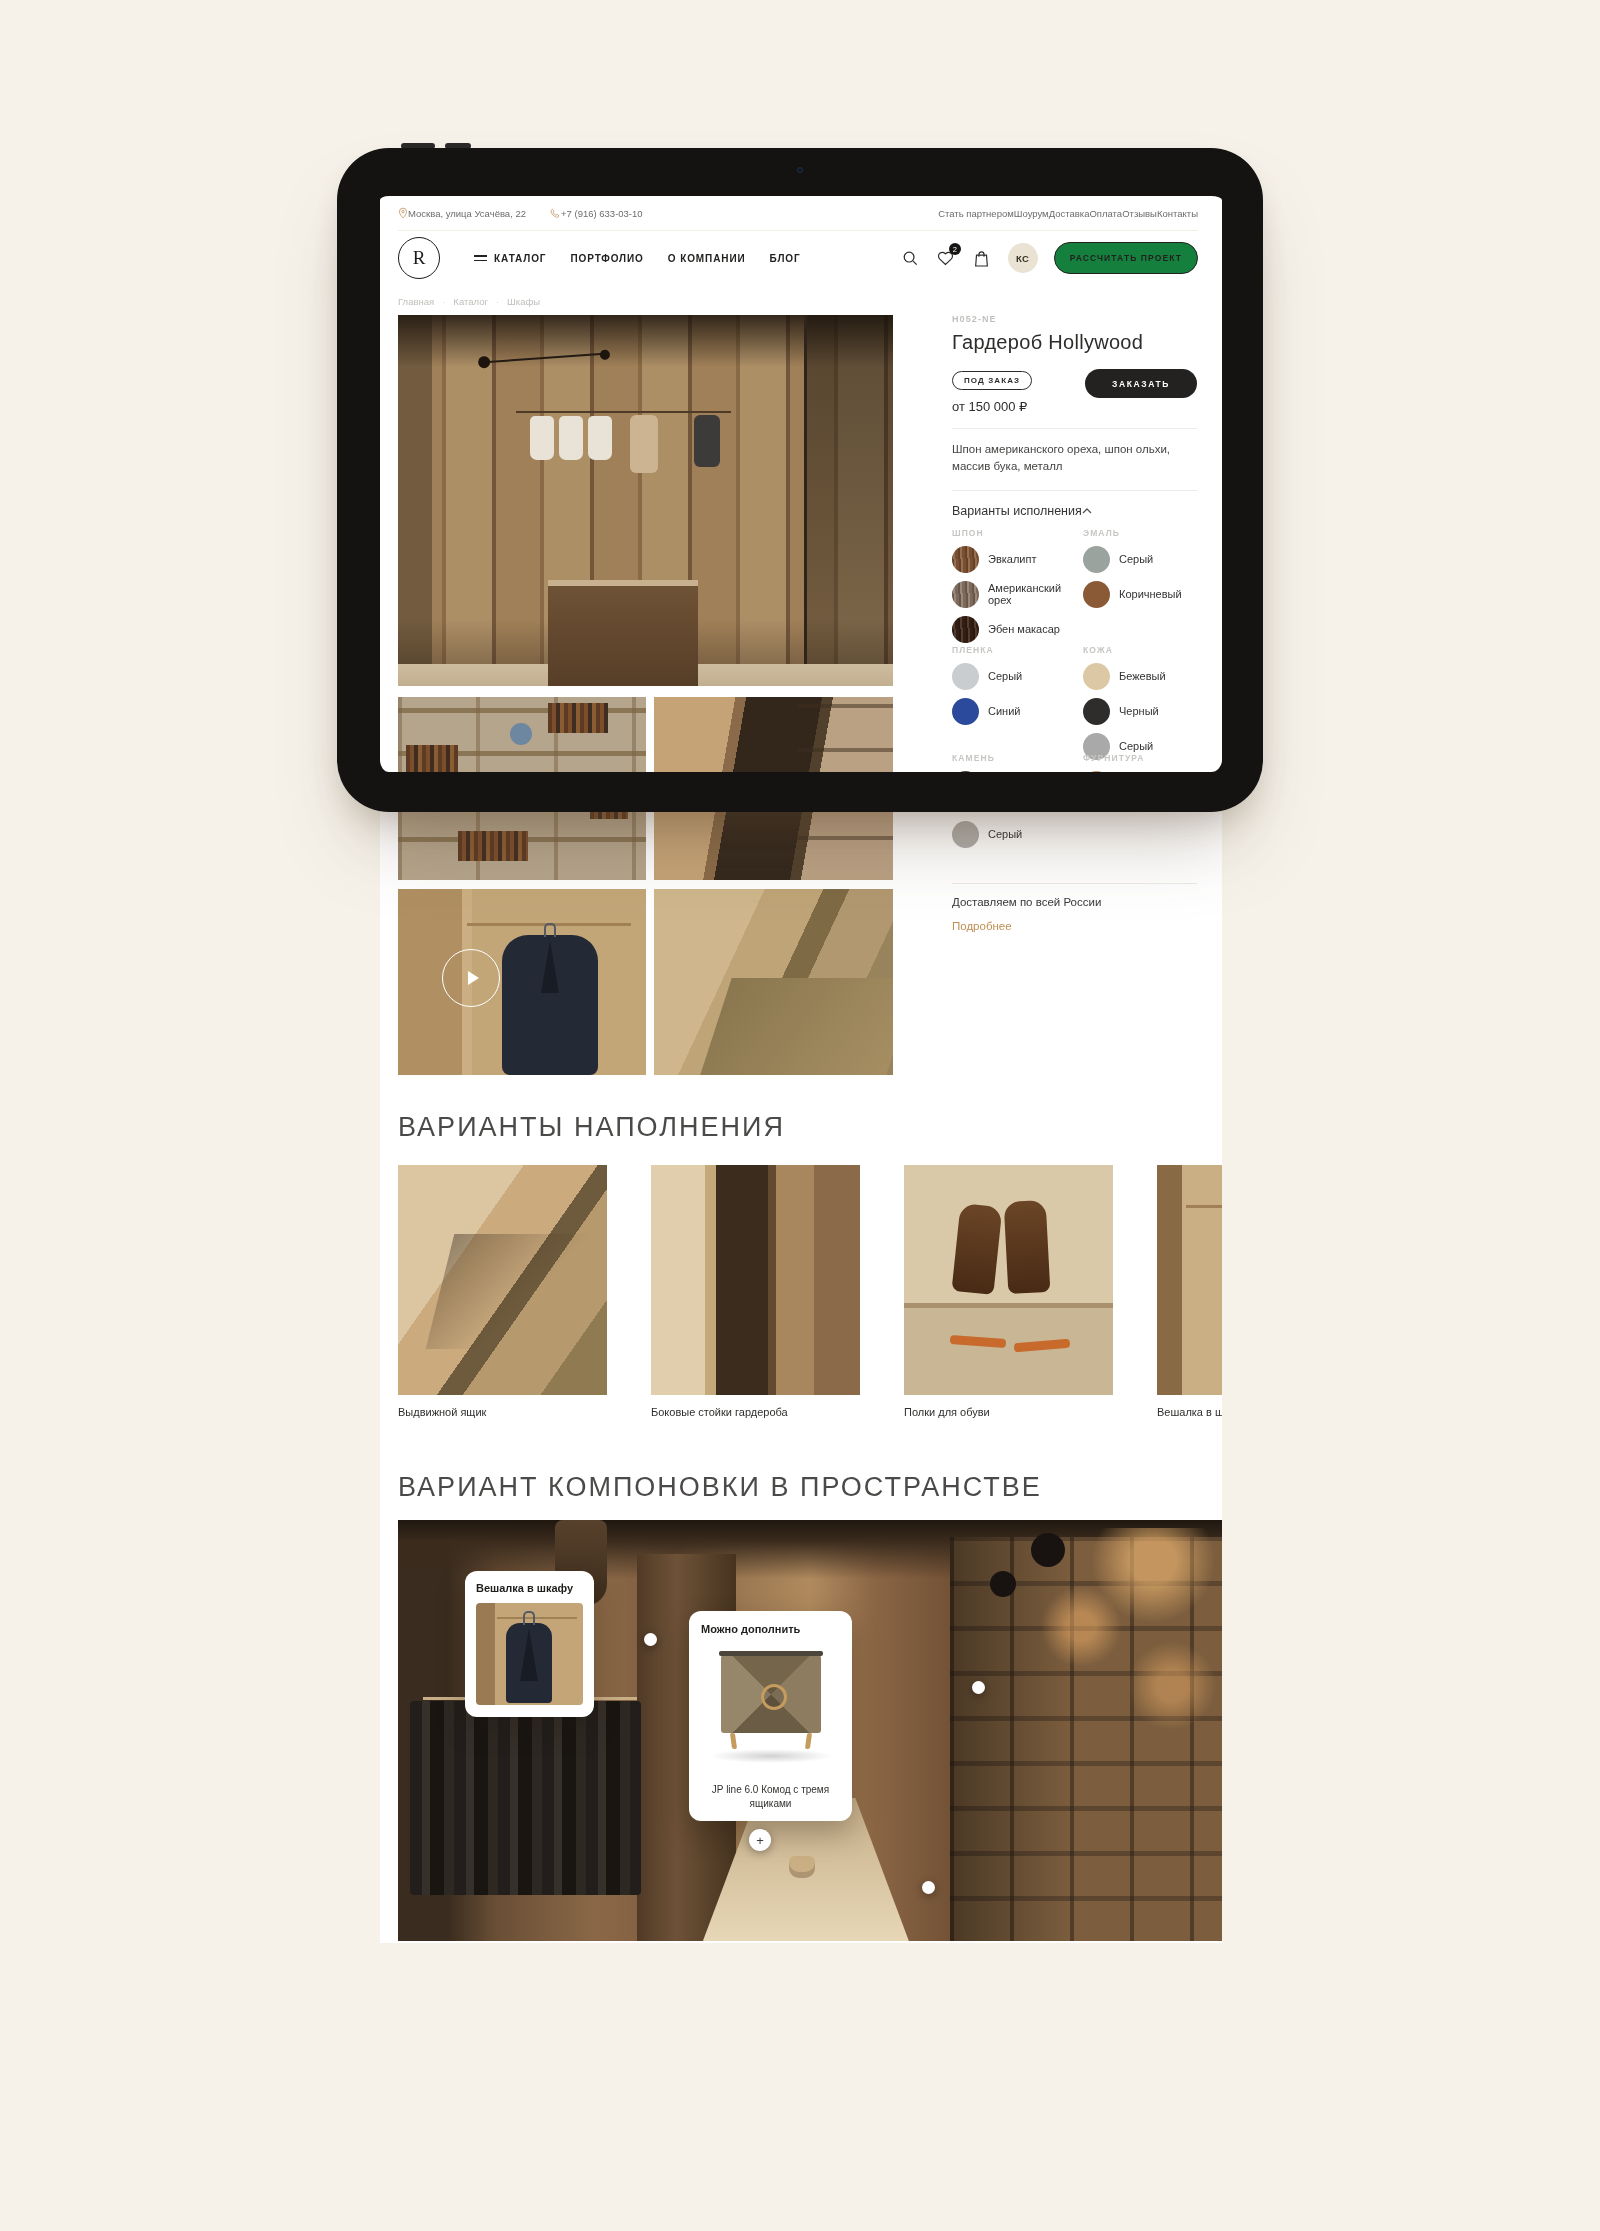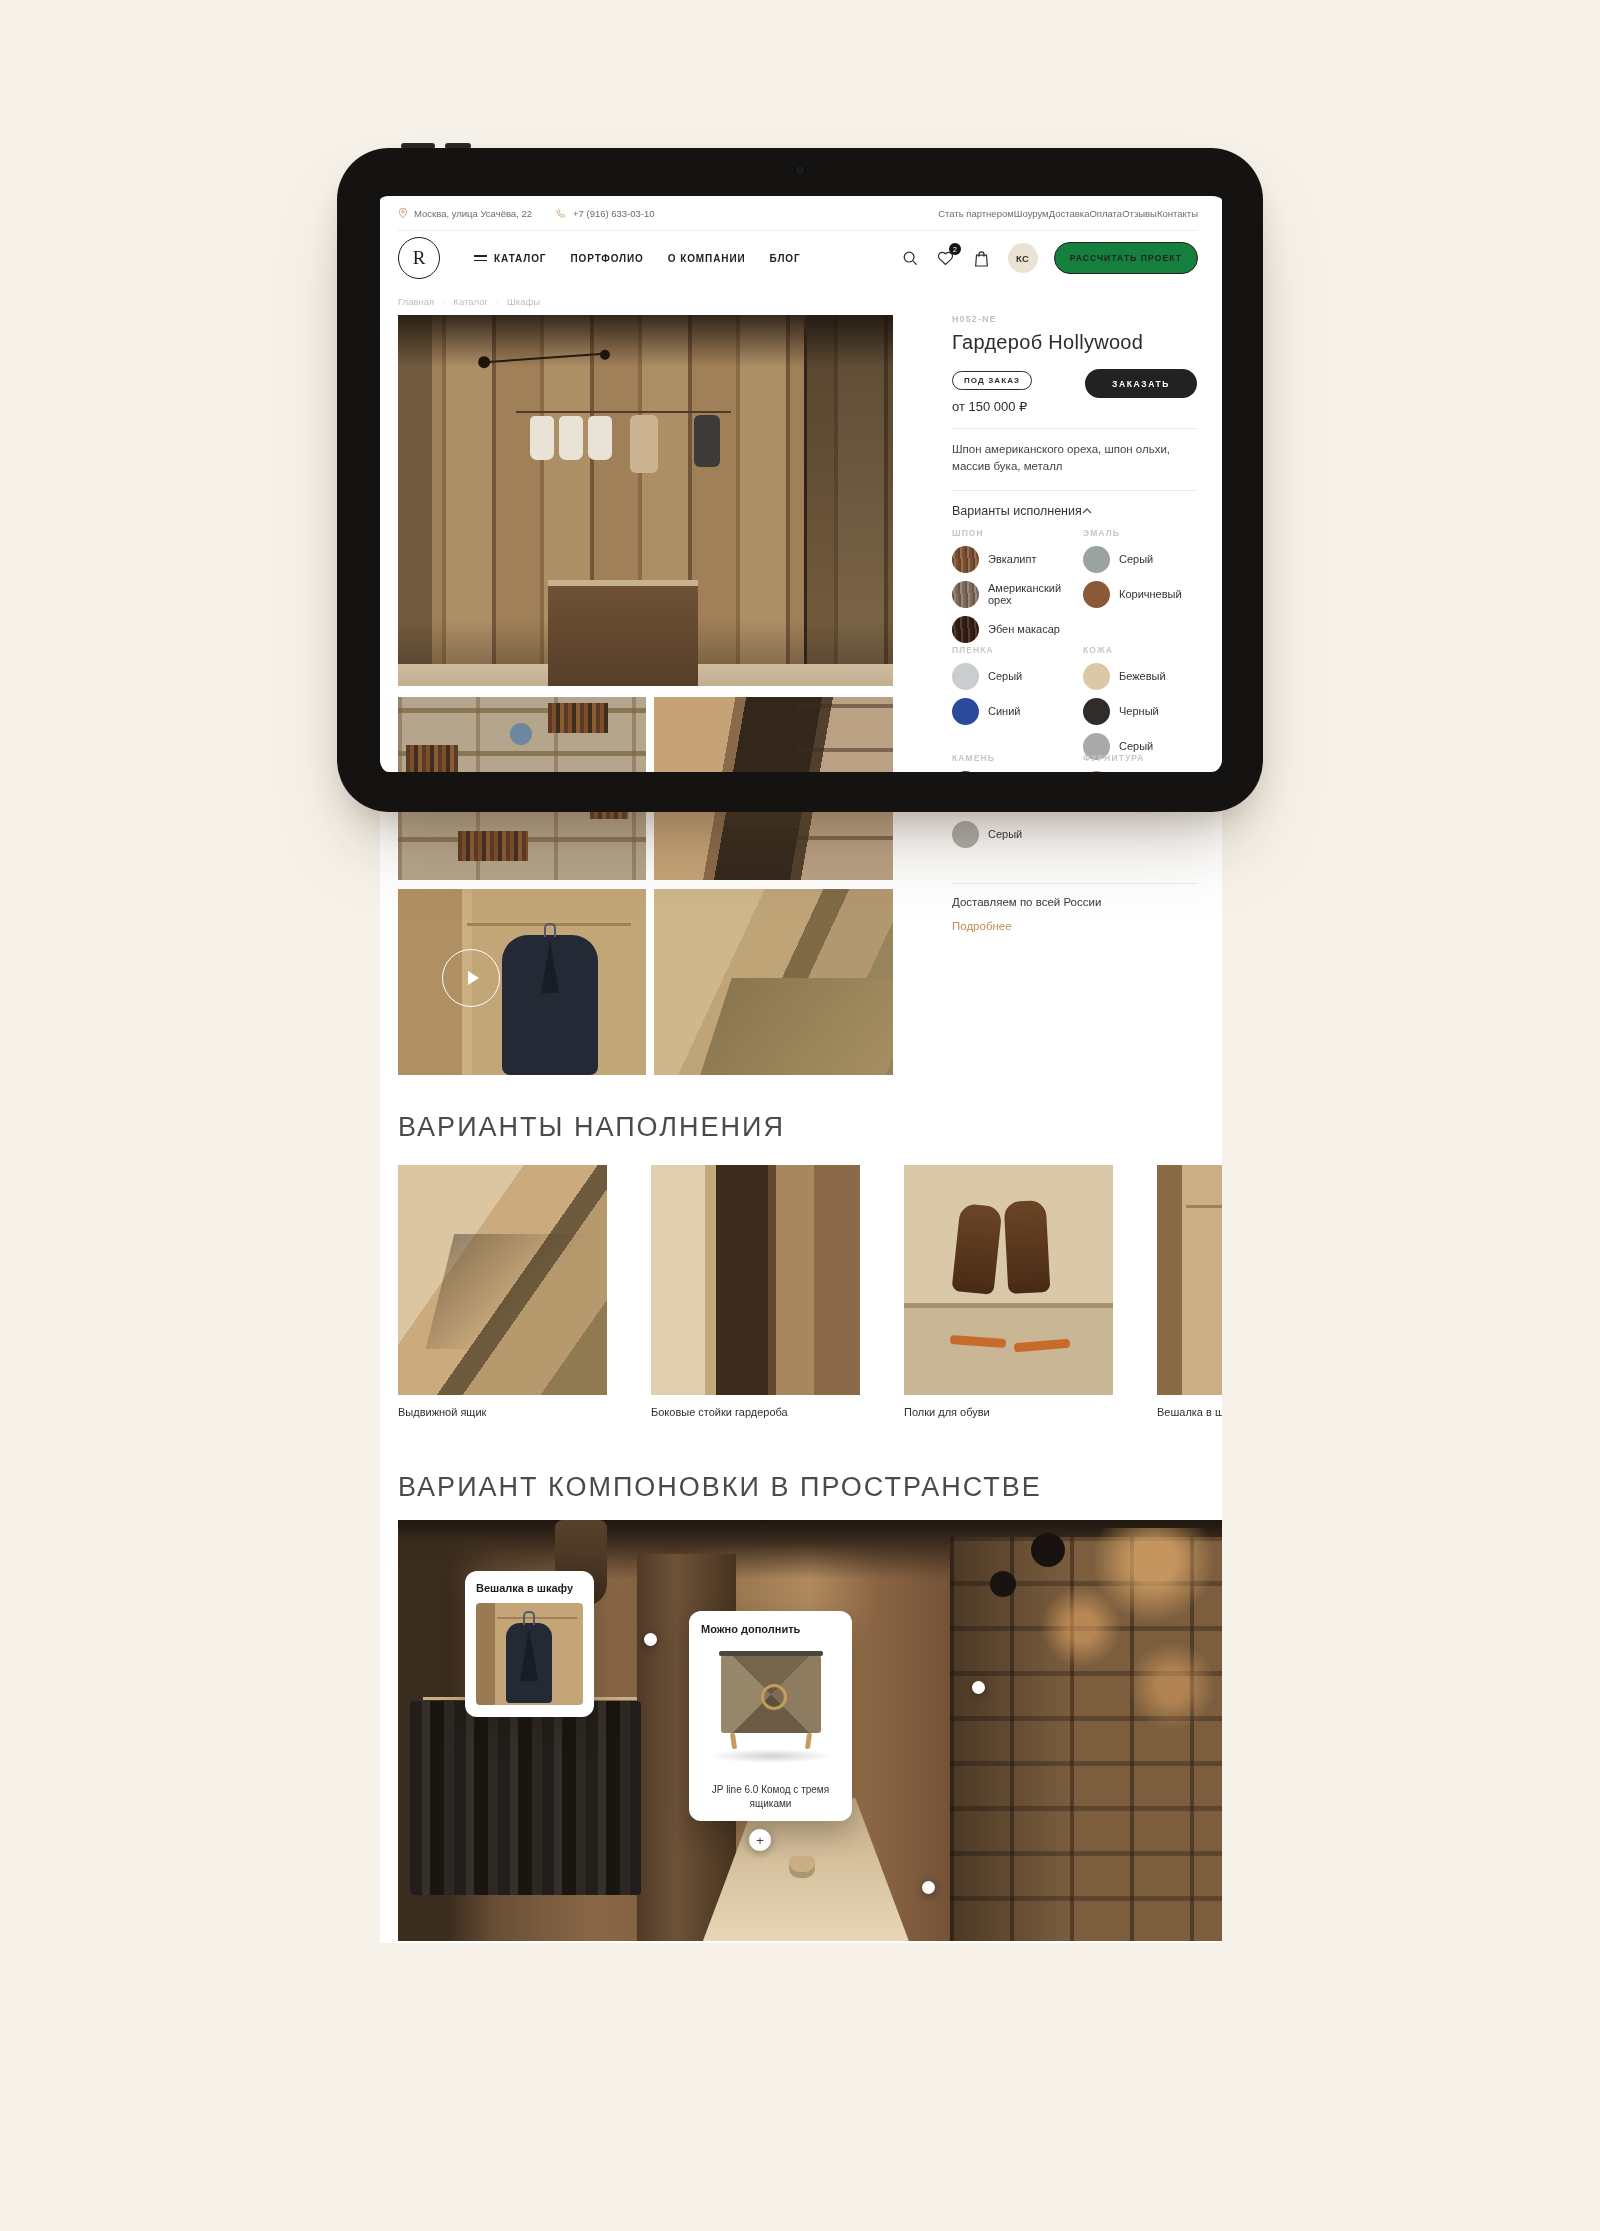--- a/index.html
+++ b/index.html
@@ -15,21 +15,21 @@
           box-shadow:0 45px 80px -25px rgba(90,70,45,.35),0 16px 30px -8px rgba(90,70,45,.22);}
   .tab-btn{position:absolute;height:6px;background:#2b2a28;border-radius:3px;top:143px;z-index:39;}
   #btn1{left:401px;width:34px}#btn2{left:445px;width:26px}
   .camera{position:absolute;left:797px;top:167px;width:6px;height:6px;border-radius:50%;background:#0b1016;
           box-shadow:inset 0 0 2px 1px #21304c;z-index:41;}
 
   
   .topbar{position:absolute;left:18px;right:24px;top:0;height:34px;display:flex;align-items:center;
           justify-content:space-between;border-bottom:1px solid #f1ede7;font-size:9.5px;color:#6d6c6a;}
   .tb-left{display:flex;gap:24px;align-items:center}
-  .tb-item{display:flex;gap:6px;align-items:center}
+  .tb-item{display:flex;gap:0;align-items:center}
   .tb-links{display:flex;}
   .tb-links span{cursor:pointer}
 
   
   .hdr{position:absolute;left:18px;right:24px;top:34px;height:56px;display:flex;align-items:center;}
   .logo{width:40px;height:40px;border:1.5px solid #1d1c1a;border-radius:50%;display:flex;align-items:center;
         justify-content:center;font-family:"Liberation Serif","DejaVu Serif",serif;font-size:19px;color:#1d1c1a;cursor:pointer}
   .nav{display:flex;gap:24px;margin-left:34px;font-size:10px;font-weight:700;letter-spacing:.9px;color:#232220}
   .nav-item{display:flex;align-items:center;gap:7px;cursor:pointer}
   .burger{width:13px;display:flex;flex-direction:column;gap:3px}

